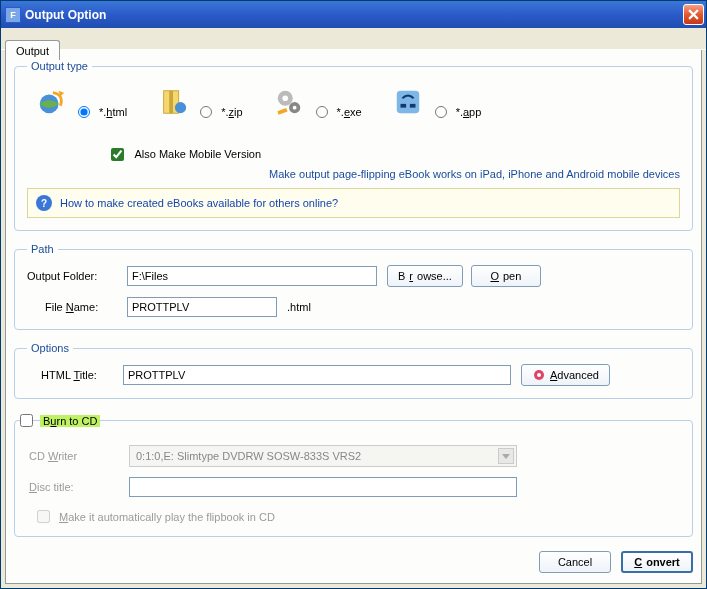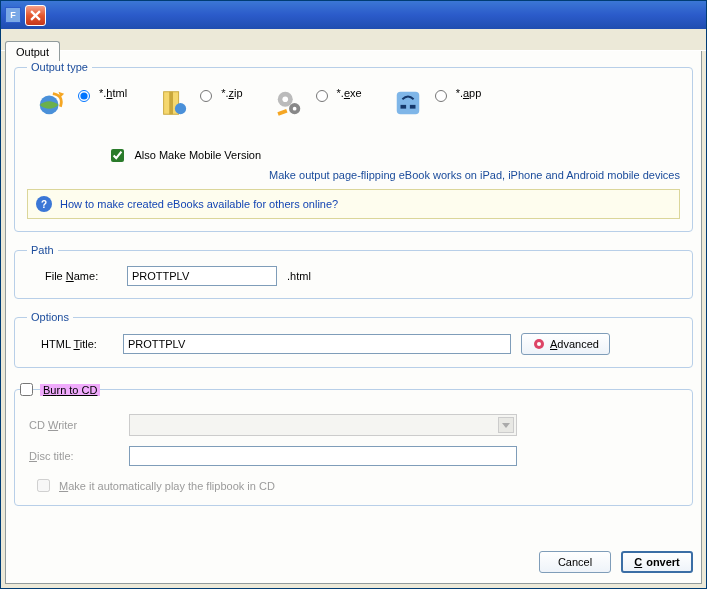--- a/index.html
+++ b/index.html
@@ -9,21 +9,21 @@
   .titlebar-icon { width: 16px; height: 16px; background: #7aa8e6; border: 1px solid #2b5bca; margin-right: 4px; display:flex; align-items:center; justify-content:center; font-weight:bold; color:#fff; font-size:9px; }
   .titlebar-text { font-weight: bold; font-size: 12px; flex: 1; }
   .close-btn { width: 21px; height: 21px; background: linear-gradient(to bottom, #f5a089, #e4582f 50%, #c4371b); border: 1px solid #fff; border-radius: 3px; display:flex; align-items:center; justify-content:center; cursor:pointer; }
   .close-btn svg { width: 11px; height: 11px; }
   .tabstrip { height: 22px; display:flex; align-items:flex-end; padding: 2px 4px 0 4px; background:#ece9d8; border-bottom:1px solid #fff; }
   .tab { height: 20px; padding: 0 10px; background: #fdfdfb; border: 1px solid #919b9c; border-bottom: none; border-radius: 3px 3px 0 0; line-height:20px; position: relative; top:11px; }
   .client { flex:1; background: #fdfdfb; margin: 0 4px 4px 4px; border:1px solid #919b9c; border-top:none; padding: 10px 8px; display:flex; flex-direction:column; }
   fieldset { border: 1px solid #b8cfe8; border-radius: 4px; margin: 0 0 12px 0; padding: 10px 12px 12px 12px; }
   legend { color: #1a4b9b; padding: 0 4px; }
   .typerow { display:flex; align-items:center; gap: 30px; margin: 4px 0 10px 8px; }
-  .typeitem { display:flex; align-items:flex-start; gap:6px; }
+  .typeitem { display:flex; align-items:flex-end; gap:6px; }
   .typeicon { width:32px; height:32px; display:flex; align-items:center; justify-content:center; }
   .radio { width:12px; height:12px; }
   .u { text-decoration: underline; }
   .mobile-row { display:flex; align-items:center; gap:8px; margin-left: 4px; justify-content: flex-end; }
   .mobile-row input[type=checkbox] { accent-color: #2a7b2a; }
   .mobile-desc { color:#1a4b9b;margin-top:40px; }
   .infobox { margin-top:8px; border:1px solid #dbd69a; background:#fefdee; padding:6px 8px; display:flex; align-items:center; gap:8px; }
   .info-icon { width:16px; height:16px; border-radius:50%; background:#3b77d6; color:#fff; display:flex; align-items:center; justify-content:center; font-weight:bold; font-size:10px; }
   .link { color:#1445b3; cursor:pointer; }
   .row { display:flex; align-items:center; margin-bottom:10px; }
@@ -40,20 +40,21 @@
   .cd-body { border:1px solid #b8cfe8; border-radius:4px; padding:14px 14px 10px 14px; margin-top:-16px; padding-top:24px; }
   .footer { margin-top:auto; display:flex; justify-content:flex-end; gap:10px; padding-top:14px; }
   .gear-icon svg, .mac-icon svg, .globe-icon svg, .zip-icon svg { width:30px; height:30px; }
 </style>
 </head>
 <body>
 
 <div class="window">
   <div class="titlebar">
     <div class="titlebar-icon">F</div>
+    <div class="titlebar-text">Output Option</div>
     <div class="close-btn">
       <svg viewBox="0 0 10 10">
           <path d="M1 1 L9 9 M9 1 L1 9" stroke="#fff" stroke-width="2"></path>
         </svg>
     </div>
   </div>
 
   <div class="tabstrip">
     <div class="tab">Output</div>
   </div>
@@ -118,20 +119,35 @@
         <span class="mobile-desc">Make output page-flipping eBook works on iPad, iPhone and Android mobile devices</span>
       </div>
       <div class="infobox">
         <span class="info-icon">?</span>
         <span class="link">How to make created eBooks available for others online?</span>
       </div>
     </fieldset>
 
     <fieldset>
       <legend>Path</legend>
+      <div class="row">
+        <span class="lbl">Output Folder:</span>
+        <input type="text" style="width: 250px;" value="F:\Files">
+        <span style="width:10px"></span>
+        <button class="btn">
+            <span>B</span>
+            <span class="u">r</span>
+            <span>owse...</span>
+          </button>
+        <span style="width:8px"></span>
+        <button class="btn">
+            <span class="u">O</span>
+            <span>pen</span>
+          </button>
+      </div>
       <div class="row" style="margin-bottom:0">
         <span class="lbl" style="padding-left:18px"><span>File </span><span class="u">N</span><span>ame:</span></span>
         <input type="text" style="width: 150px;" value="PROTTPLV">
         <span style="margin-left:10px">.html</span>
       </div>
     </fieldset>
 
     <fieldset>
       <legend>Options</legend>
       <div class="row" style="margin-bottom:0">
@@ -144,26 +160,27 @@
               <circle cx="7" cy="7" r="2" fill="#fff"></circle>
             </svg>
           <span><span class="u">A</span><span>dvanced</span></span>
         </button>
       </div>
     </fieldset>
 
     <div>
       <div class="cd-check-row" style="position:relative; z-index:1; margin-left:2px;">
         <input type="checkbox" class="checkbox" style="background: rgb(255, 255, 255);">
-        <span style="background:#f0abfc; padding:0 3px;text-decoration:underline;"><span>B</span><span class="u">u</span><span>rn to CD</span></span>
+        <span style="background:#bef264; padding:0 3px;"><span>B</span><span class="u">u</span><span>rn to CD</span></span>
       </div>
       <div class="cd-body">
         <div class="row">
           <span class="lbl disabled"><span>CD </span><span class="u">W</span><span>riter</span></span>
           <div class="select" style="width:388px">
+            <span>0:1:0,E: Slimtype DVDRW SOSW-833S  VRS2</span>
             <span class="select-arrow">
               <svg width="8" height="8" viewBox="0 0 8 8">
                   <polygon points="0,2 8,2 4,7" fill="#aaa"></polygon>
                 </svg>
             </span>
           </div>
         </div>
         <div class="row">
           <span class="lbl disabled"><span class="u">D</span><span>isc title:</span></span>
           <input type="text" style="width: 388px; background: rgb(255, 255, 255); color: rgb(136, 136, 136);" disabled="" value="">

